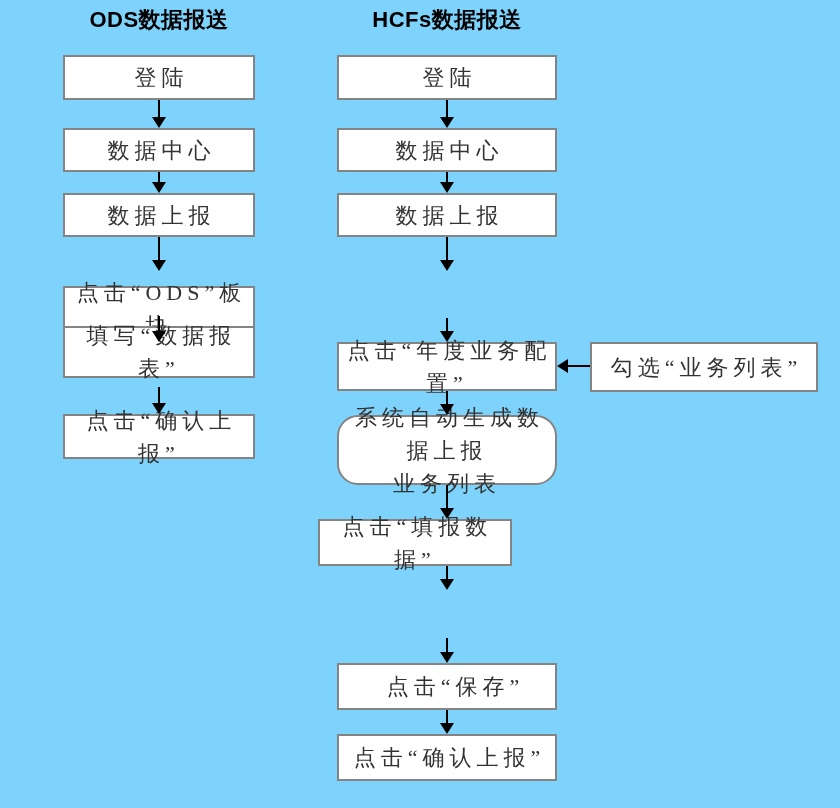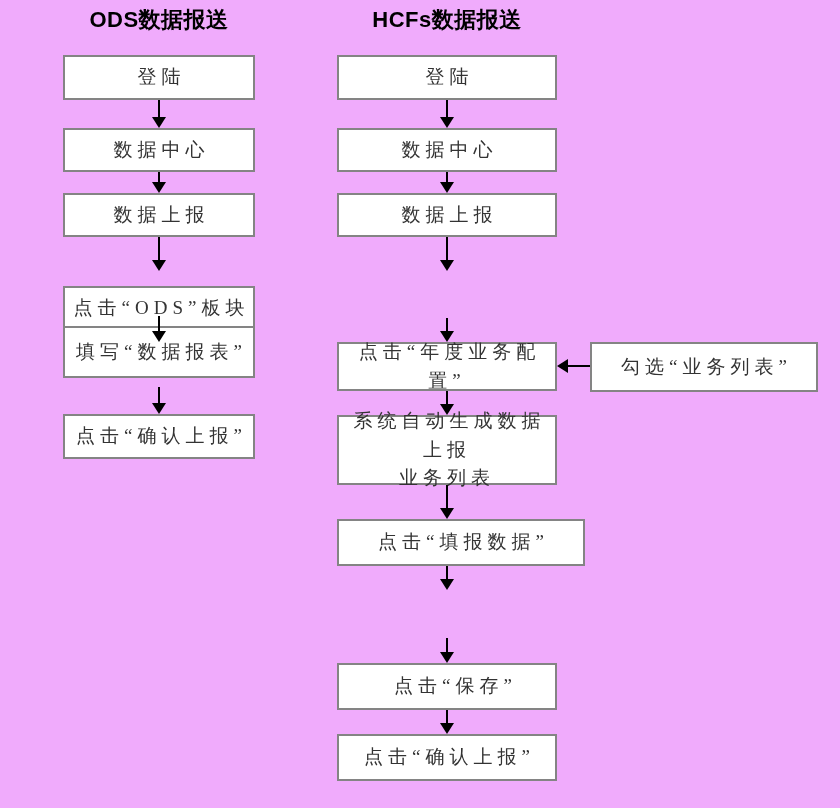--- a/index.html
+++ b/index.html
@@ -1,20 +1,20 @@
 <!DOCTYPE html>
 <html><head>
 <meta charset="utf-8">
 <style>
   html, body { margin: 0; padding: 0; background: #ffffff; }
   .canvas {
     position: relative;
     width: 840px;
     height: 808px;
-    background: #f0abfc;
+    background: #7dd3fc;
     overflow: hidden;
     font-family: "Liberation Serif", "DejaVu Serif", serif;
   }
   .col-title {
     position: absolute;
     top: 5px;
     margin: 0;
     text-align: center;
     font-family: "Liberation Sans", "DejaVu Sans", sans-serif;
     font-weight: 700;
@@ -24,21 +24,21 @@
   }
   .box {
     position: absolute;
     box-sizing: border-box;
     background: #ffffff;
     border: 2px solid #848484;
     display: flex;
     align-items: center;
     justify-content: center;
     text-align: center;
-    font-size: 19px;
+    font-size: 22px;
     letter-spacing: 5px;
     color: #333333;
     line-height: 1.5;
     white-space: pre-line;
     text-indent: 5px; 
   }
   
   .varrow { position: absolute; width: 14px; }
   .varrow .line {
     position: absolute; left: 6px; top: 0; bottom: 6px;
@@ -96,23 +96,23 @@
     </div>
   <div class="varrow" style="left:152px; top:387px; height:27px;">
       <i class="line"></i>
       <i class="head"></i>
     </div>
 
   <div class="box" style="left:337px; top:55px;  width:220px; height:45px;">登陆</div>
   <div class="box" style="left:337px; top:128px; width:220px; height:44px;">数据中心</div>
   <div class="box" style="left:337px; top:193px; width:220px; height:44px;">数据上报</div>
   <div class="box" style="left:337px; top:342px; width:220px; height:49px;">点击“年度业务配置”</div>
-  <div class="box" style="left:337px; top:415px; width:220px; height:70px;">系统自动生成数据上报
+  <div class="box" style="left:337px; top:415px; width:220px; height:70px;border-radius:21px;">系统自动生成数据上报
 业务列表</div>
-  <div class="box" style="left:337px; top:519px; width:248px; height:47px;">点击“填报数据”</div>
+  <div class="box" style="left:318px; top:519px; width:194px; height:47px;">点击“填报数据”</div>
   <div class="box" style="left:337px; top:663px; width:220px; height:47px;padding-left:12px;">点击“保存”</div>
   <div class="box" style="left:337px; top:734px; width:220px; height:47px;">点击“确认上报”</div>
 
   <div class="varrow" style="left:440px; top:100px; height:28px;">
       <i class="line"></i>
       <i class="head"></i>
     </div>
   <div class="varrow" style="left:440px; top:172px; height:21px;">
       <i class="line"></i>
       <i class="head"></i>

